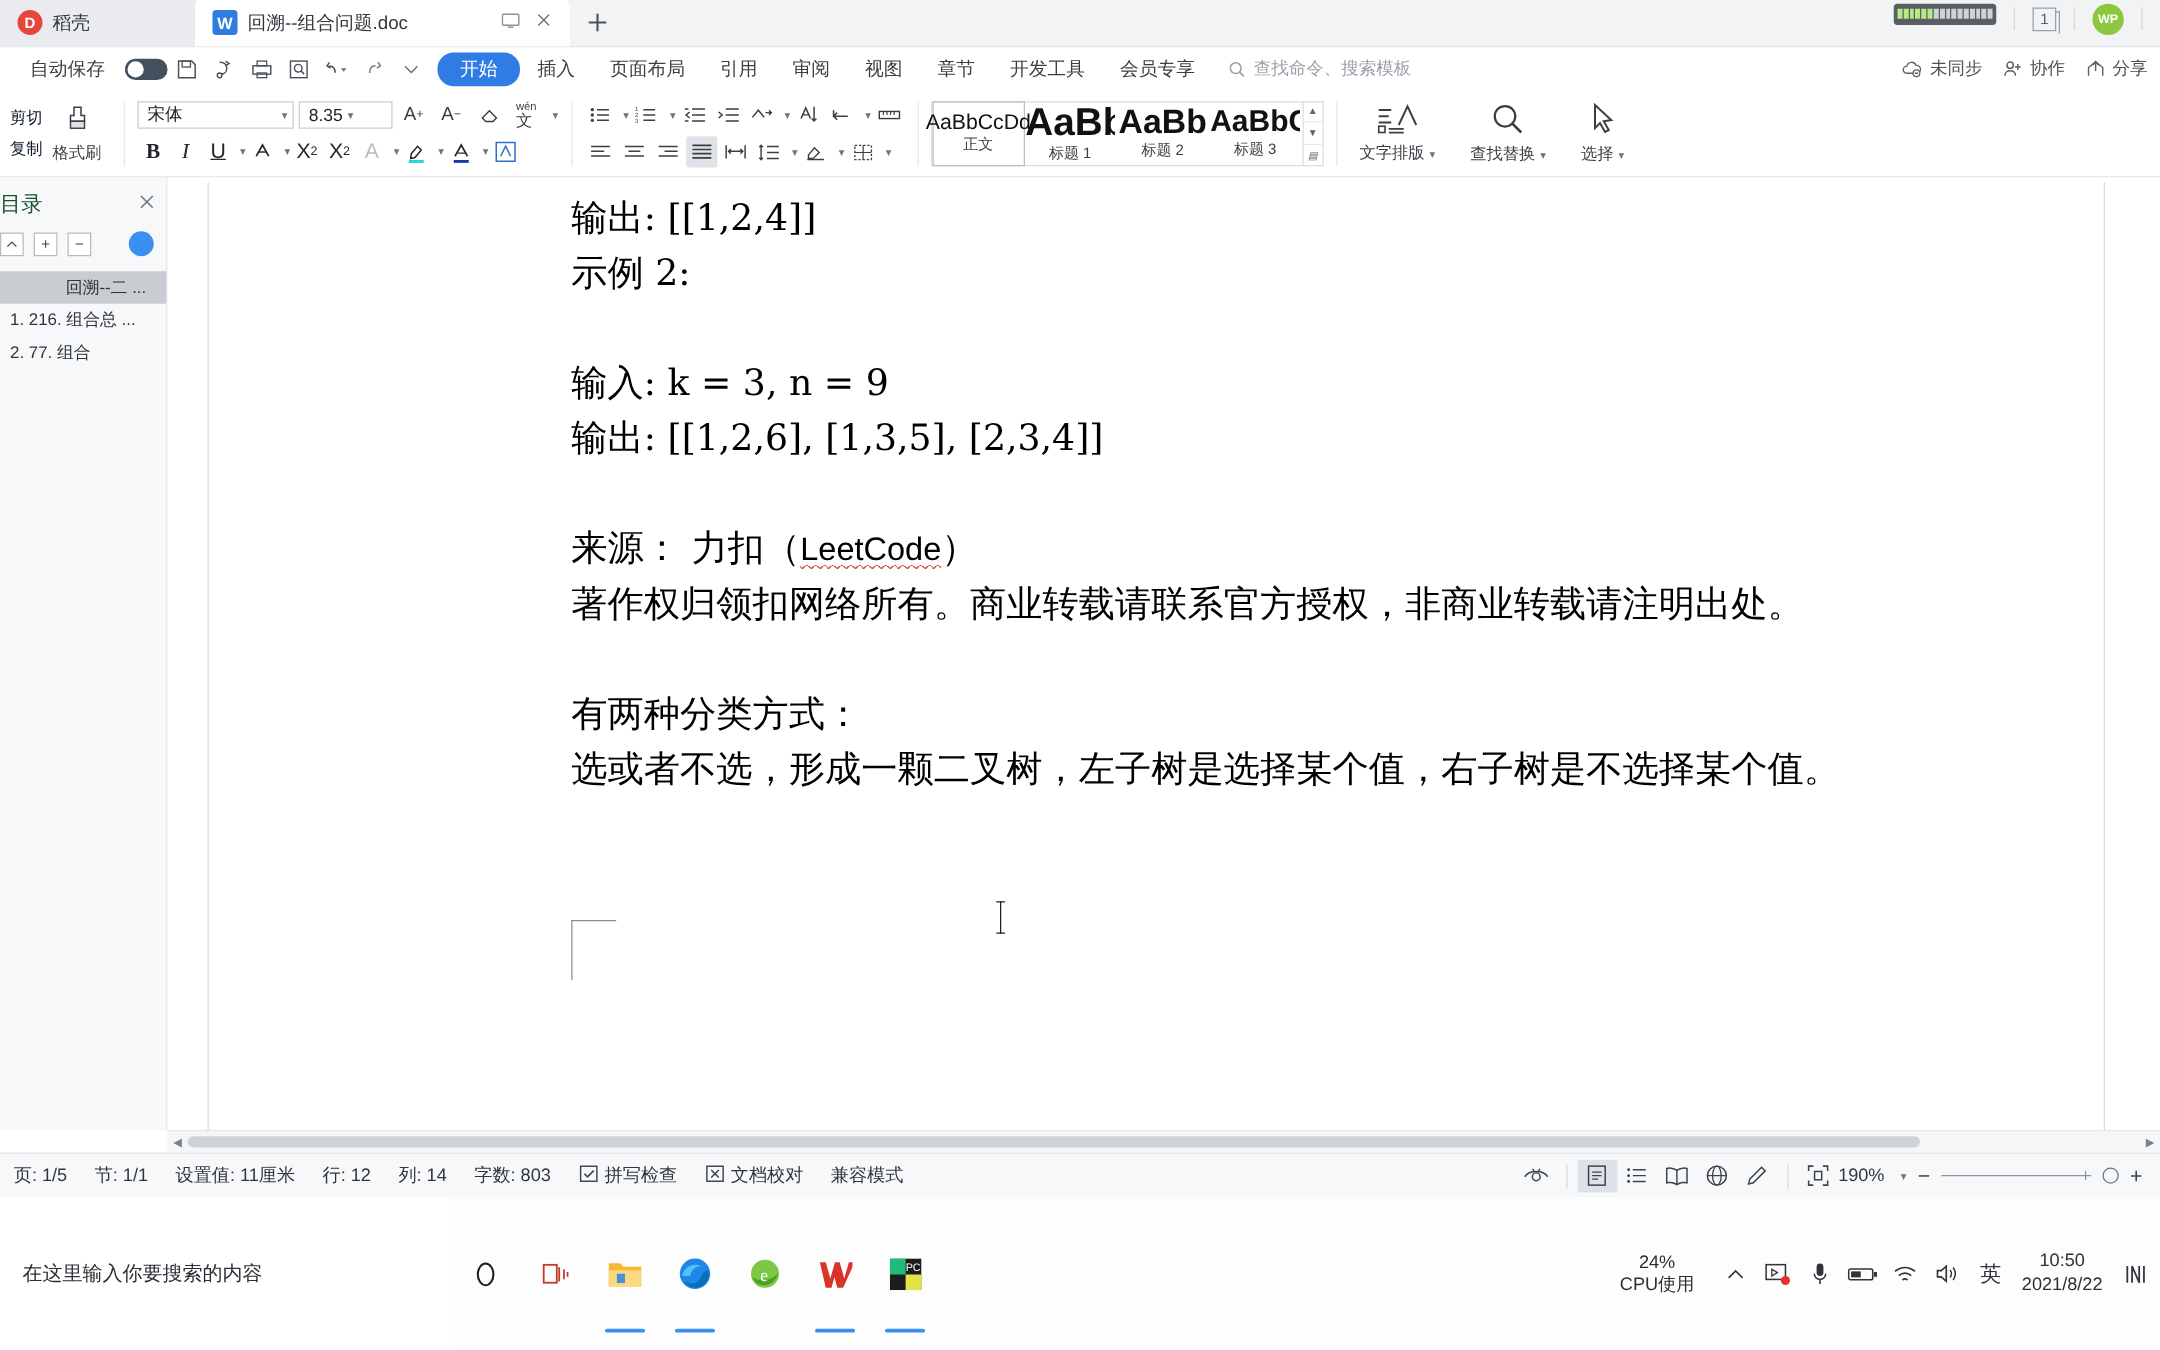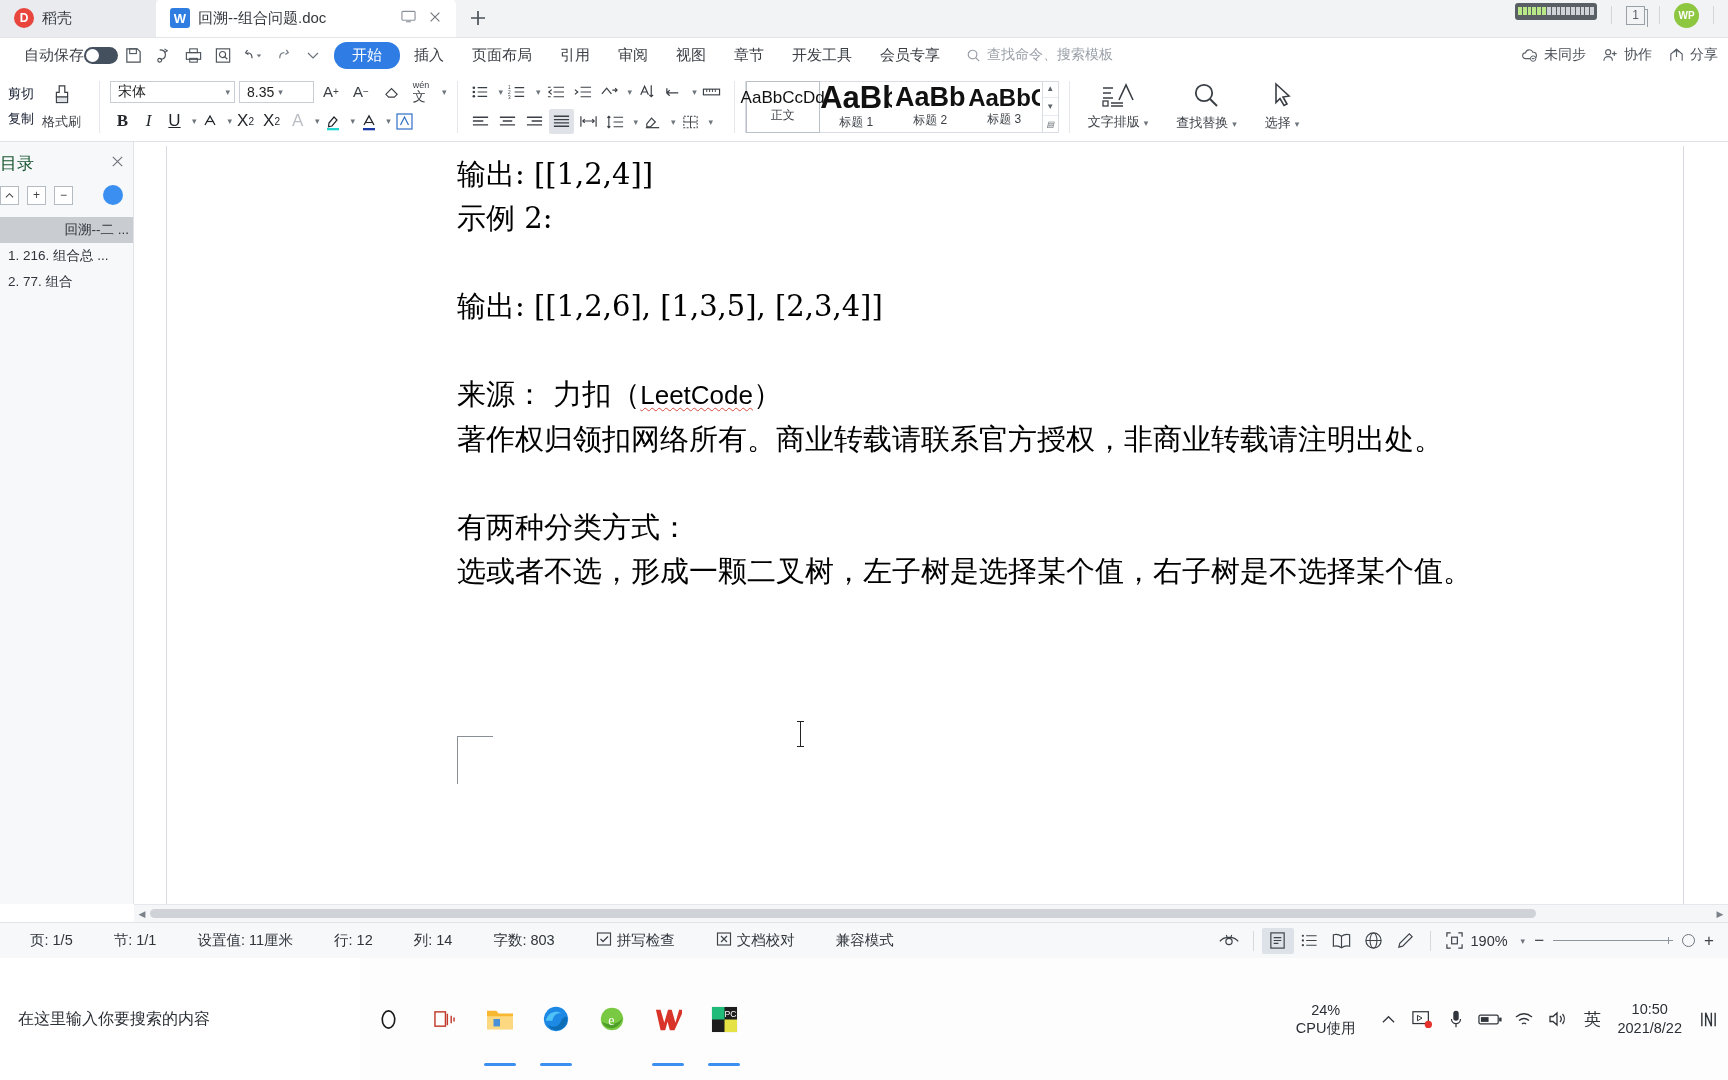--- a/index.html
+++ b/index.html
@@ -70,21 +70,21 @@
     display:flex; align-items:center; justify-content:center;
   }
   .vsep { width:1px; height:18px; background:#d3d6db; }
 
   
   .menubar {
     position: absolute; left: 0; top: 38px; width: 1728px; height: 34px;
     background: #ffffff; display: flex; align-items: center; gap: 0;
     font-size: 15px; color: #3a3f45;
   }
-  .autosave { display:flex; align-items:center; gap:0; padding-left: 24px; }
+  .autosave { display:flex; align-items:center; gap:16px; padding-left: 24px; }
   .toggle {
     width: 34px; height: 17px; border-radius: 9px; background: #45505e;
     position: relative; flex: none;
   }
   .toggle::after {
     content:""; position:absolute; left:2px; top:2px; width:13px; height:13px;
     border-radius:50%; background:#fff;
   }
   .qtool { width: 30px; height: 30px; display:flex; align-items:center;
            justify-content:center; color:#4a5158; }
@@ -182,21 +182,21 @@
     width:19px; height:19px; border:1px solid #b5bbc2; background:#fff;
     display:flex; align-items:center; justify-content:center;
     font-size:12px; color:#444; line-height:1;
   }
   .nav-blue {
     width:20px; height:20px; border-radius:50%; background:#3b8ff0;
     margin-left:auto; margin-right:4px;
   }
   .nav-list { padding-top: 4px; font-size:13.5px; color:#2f343a; }
   .nav-item { padding: 4px 4px 4px 8px; white-space:nowrap; overflow:hidden; }
-  .nav-item.sel { background:#c9ccd1; text-align:right; padding-right:4px; }
+  .nav-item.sel { background:#c9ccd1; text-align:right; padding-right:16px; }
 
   
   .docarea {
     position:absolute; left:134px; top:142px; width:1594px; height:762px;
     background:#ffffff; overflow:hidden;
   }
   .page {
     position:absolute; left:32px; top:4px; width:1518px; height:758px;
     background:#fff; border-left:1px solid #d6d9dd; border-right:1px solid #d6d9dd;
   }
@@ -239,21 +239,21 @@
     background:#cfd3d8; border-radius:5px;
   }
 
   
   .statusbar {
     position:absolute; left:0; top:922px; width:1728px; height:36px;
     background:#f7f8fa; border-top:1px solid #e0e3e7;
     display:flex; align-items:center; font-size:14.5px; color:#30353b;
   }
   .sb-item { display:flex; align-items:center; gap:5px; padding: 0 11px;
-             white-space:nowrap;margin-left:19px; }
+             white-space:nowrap; }
   .sb-right { margin-left:auto; display:flex; align-items:center; gap:0; }
   .sb-ico { width:32px; height:26px; display:flex; align-items:center;
             justify-content:center; color:#3d4349; }
   .sb-ico.on { background:#dde2e8; border-radius:2px; }
   .zoomctl { display:flex; align-items:center; gap:9px; padding-right:14px; }
   .zline { width:120px; height:1px; background:#8e949b; position:relative; }
   .zline::after {
     content:""; position:absolute; right:4px; top:-3px; width:1px; height:7px;
     background:#8e949b;
   }
@@ -727,20 +727,21 @@
       <div class="nav-item">2. 77. 组合</div>
     </div>
   </div>
 
   <div class="docarea">
     <div class="page">
       <div class="doc-body">
         <p><span>输出: [[1,2,4]]</span></p>
         <p><span>示例 2:</span></p>
         <p class="blank"></p>
+        <p><span>输入: k = 3, n = 9</span></p>
         <p><span>输出: [[1,2,6], [1,3,5], [2,3,4]]</span></p>
         <p class="blank"></p>
         <p>来源： 力扣（<span class="sq lat" style="font-size:26px">LeetCode</span>）</p>
         <p><span>著作权归领扣网络所有。商业转载请联系官方授权，非商业转载请注明出处。</span></p>
         <p class="blank"></p>
         <p><span>有两种分类方式：</span></p>
         <p><span>选或者不选，形成一颗二叉树，左子树是选择某个值，右子树是不选择某个值。</span></p>
       </div>
       <div class="mark-tl"></div>
       <div class="caret-i"></div>

